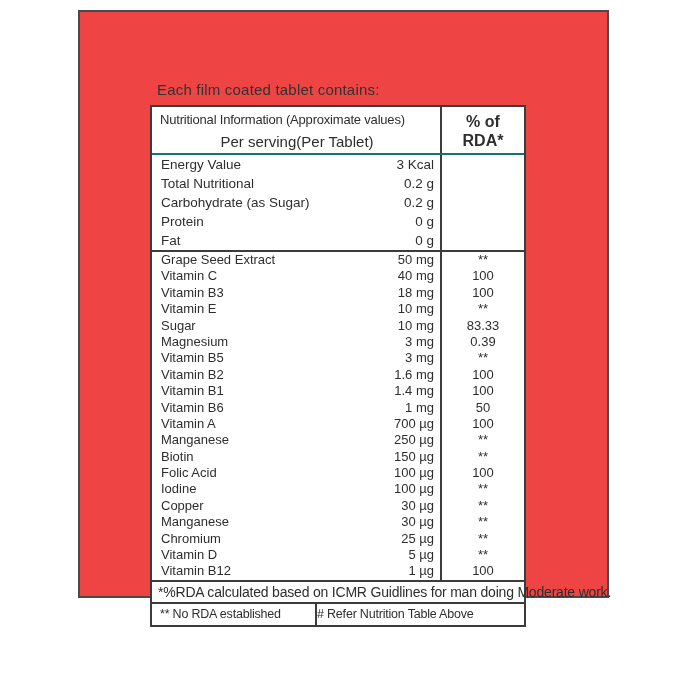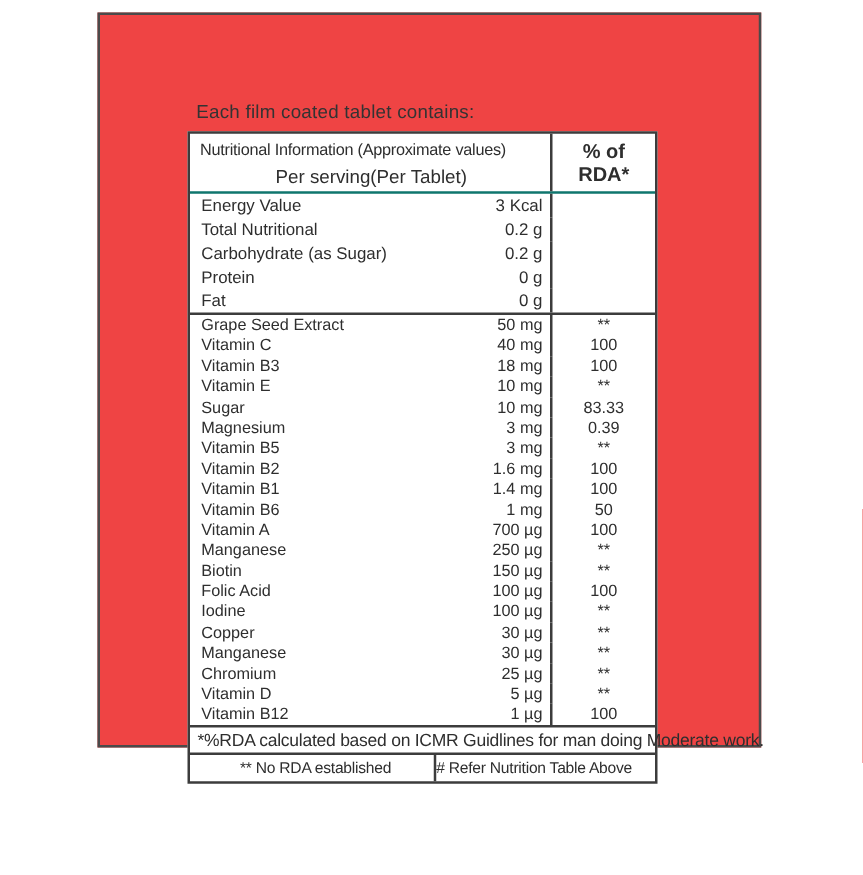--- a/index.html
+++ b/index.html
@@ -121,21 +121,20 @@
     font-size: 14px;
     padding-left: 6px;
     white-space: nowrap;
     letter-spacing: -0.2px;
   }
   .fnrow {
     display: flex;
     height: 21px;
     line-height: 21px;
     font-size: 12.5px;
-    margin-left: 32px;
   }
   .fn-left {
     width: 165px;
     box-sizing: border-box;
     border-right: 2px solid #3c3c3c;
     padding-left: 8px;
     white-space: nowrap;
     letter-spacing: -0.2px;
   }
   .fn-right {

